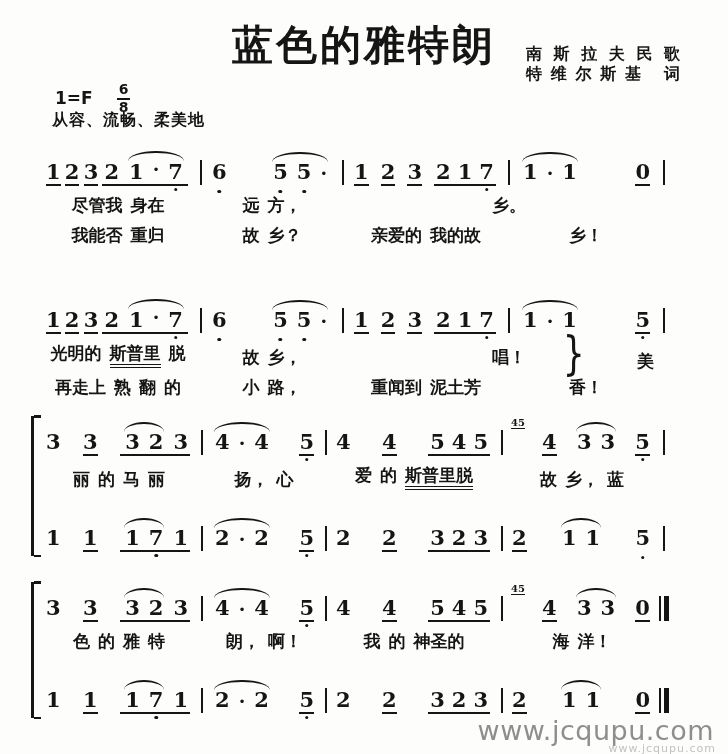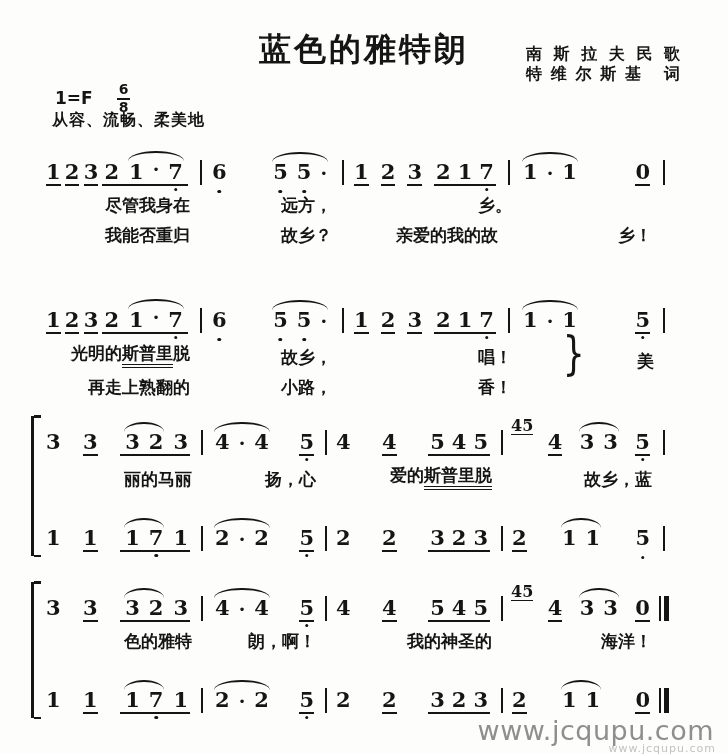--- a/index.html
+++ b/index.html
@@ -1,20 +1,20 @@
 <!DOCTYPE html>
 <html><head>
 <meta charset="utf-8">
 <style>
   html,body { margin:0; padding:0; background:#e8e8e8; }
   .sheet { position:relative; width:728px; height:754px; background:#fdfdfb;
            font-family:"DejaVu Sans",sans-serif; color:#151515; overflow:hidden; }
 
-  .title { position:absolute; left:0; right:0; top:18px; margin:10px; text-align:center;
-           font-size:32px; font-weight:700; letter-spacing:3px; }
+  .title { position:absolute; left:0; right:0; top:18px; margin:0; text-align:center;
+           font-size:41px; font-weight:700; letter-spacing:3px; }
 
   .credits { position:absolute; right:48px; top:44px; width:154px;
              font-size:16px; font-weight:700; line-height:20px; }
   .credits > div { text-align:justify; text-align-last:justify; }
 
   .keyrow { position:absolute; left:55px; top:82px; display:flex; gap:24px;
             align-items:center; font-size:17px; font-weight:700; }
   .ts { display:inline-flex; flex-direction:column; align-items:center;
         font-size:14px; line-height:1.05; font-weight:700; }
   .ts .num { border-bottom:2px solid #151515; padding:0 2px 1px; }
@@ -28,39 +28,39 @@
   .cols-b { grid-template-columns:154px 12px 112px 12px 164px 12px 148px 16px; }
   .nrow { height:38px; }
   .lrow { margin-top:9px; }
   .lower { margin-top:24px; }
 
   .mcell { display:flex; align-items:flex-end; justify-content:space-between; padding:0 6px 0 4px; }
   .barcell { display:flex; align-items:flex-end; justify-content:center; gap:3px; padding-bottom:1px; }
   .bar { width:2px; height:25px; background:#151515; }
   .bar.fat { width:4.5px; }
 
-  .lcell { display:flex; justify-content:flex-end; padding:0 4px; }
+  .lcell { display:flex; justify-content:center; padding:0 4px;gap:8px; }
   .lyr { font-size:17px; font-weight:700; white-space:nowrap; line-height:1.25; }
   .du  { border-bottom:4px double #151515; }
 
   .note { font-family:"DejaVu Serif",serif; font-size:21px; font-weight:700;
           line-height:1; position:relative; padding-bottom:4px; }
   .note.un { padding-bottom:2px; border-bottom:2px solid #151515; }
   .note.lo::after { content:""; position:absolute; left:50%; transform:translateX(-50%);
           bottom:-7px; width:3.5px; height:3.5px; border-radius:50%; background:#151515; }
   .beam { display:inline-flex; align-items:flex-end; gap:7px; padding:0 2px 2px;
           border-bottom:2px solid #151515; }
   .beam .note { padding-bottom:0; border-bottom:none; }
   .beam .note.lo::after { bottom:-9px; }
   .slur { display:inline-flex; align-items:flex-end; gap:9px; position:relative; padding:9px 3px 0; }
   .slur::before { content:""; position:absolute; top:0; left:2px; right:2px; height:8px;
           border-top:2px solid #151515; border-radius:50% 50% 0 0 / 100% 100% 0 0; }
   .adot { font-family:"DejaVu Serif",serif; font-size:19px; font-weight:700;
           line-height:1; padding-bottom:3px; }
-  .grace { font-family:"DejaVu Serif",serif; font-size:16px; font-weight:700; line-height:1;
+  .grace { font-family:"DejaVu Serif",serif; font-size:10px; font-weight:700; line-height:1;
           border-bottom:1.5px solid #151515; align-self:flex-start;
           margin-left:-1px; transform:translateY(-4px); }
 
   .vbr { position:absolute; left:-11px; top:-2px; bottom:-4px; width:7px;
          border-left:3px solid #151515; }
   .vbr::before, .vbr::after { content:""; position:absolute; left:0; width:7px;
          height:2.5px; background:#151515; }
   .vbr::before { top:-1px; } .vbr::after { bottom:-1px; }
 
   .vbrace { position:absolute; right:86px; top:34px; font-size:46px; font-weight:400;
@@ -263,20 +263,24 @@
             <span class="lyr">熟</span>
             <span class="lyr">翻</span>
             <span class="lyr">的</span>
           </div>
           <div class="barcell"></div>
           <div class="lcell">
             <span class="lyr">小</span>
             <span class="lyr">路，</span>
           </div>
           <div class="barcell"></div>
+          <div class="lcell">
+            <span class="lyr">重闻到</span>
+            <span class="lyr">泥土芳</span>
+          </div>
           <div class="barcell"></div>
           <div class="lcell">
             <span class="lyr">香！</span>
           </div>
           <div class="barcell"></div>
         </div>
         <div class="vbrace">}</div>
         <div class="pickup">美</div>
       </div>
       <div class="sys sys3">

